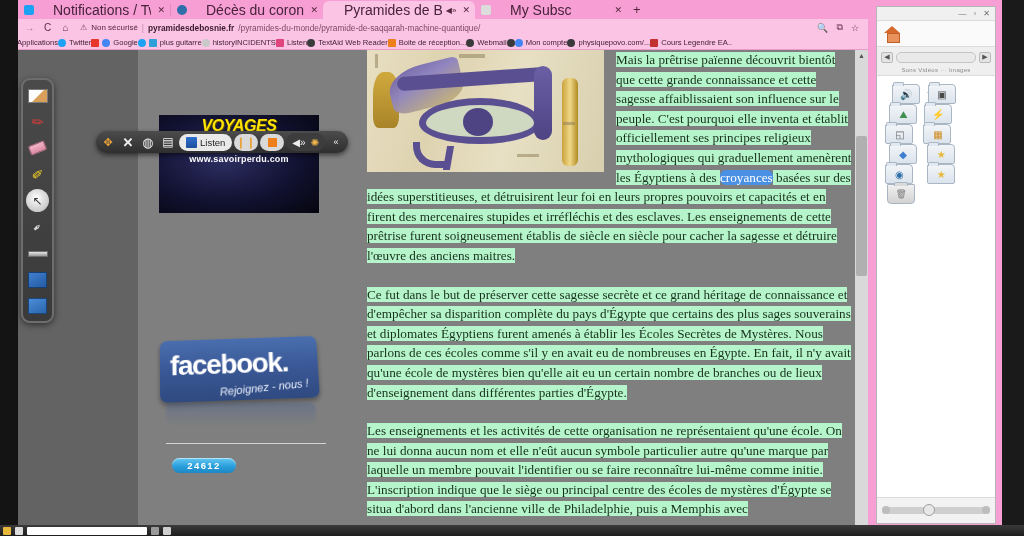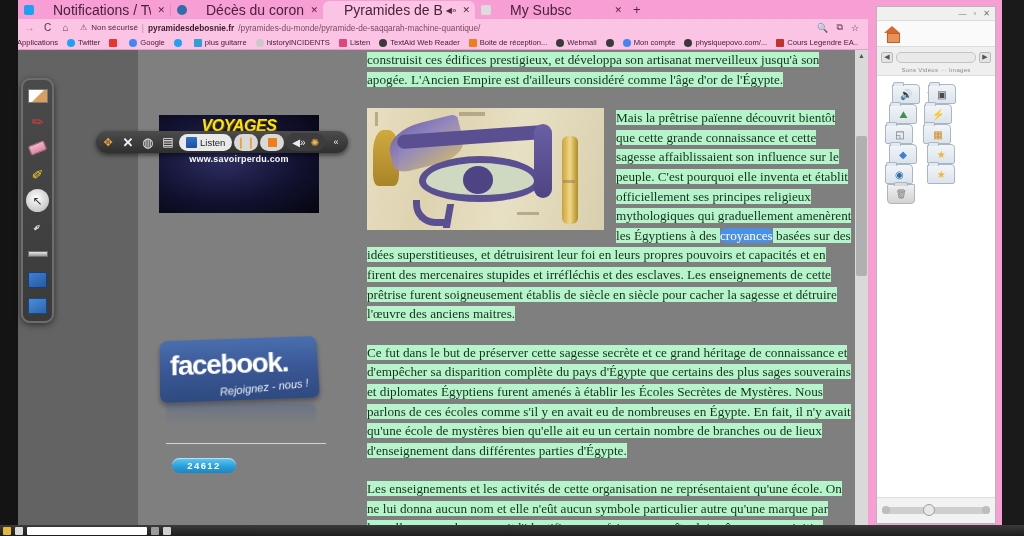--- a/index.html
+++ b/index.html
@@ -96,21 +96,20 @@
   .vbar { color: #c089a9; }
   .url-strong { color: #3a1a2c; font-weight: bold; font-size: 8.3px; }
   .url-rest { color: #76486010; color: #7a4a63; font-size: 8.3px; }
   .omni-actions { display: flex; align-items: center; gap: 8px; padding-right: 3px; }
   .omni-actions span { font-size: 9px; color: #5e2d49; }
 
   .bookmarks {
     height: 14px;
     background: #fbc3e4;
     display: flex; align-items: center;
-    gap: 9px;
     padding: 0 6px;
     overflow: hidden;
     white-space: nowrap;
     border-bottom: 1px solid #e79cc9;
   }
   .bm { display: flex; align-items: center; gap: 3px; font-size: 7.6px; color: #3e1c30; }
   .bmico { width: 8px; height: 8px; border-radius: 1px; display: inline-block; flex: 0 0 8px; }
 
   
   .page {
@@ -647,23 +646,20 @@
             <span class="fb-sub">Rejoignez - nous !</span>
           </div>
           <div class="fb-reflect"></div>
           <div class="hr-sep"></div>
           <div class="counter">24612</div>
         </div>
       </div>
 
       <div class="article">
 
-        <p>
-          <span class="hl">construisit ces édifices prestigieux, et développa son artisanat merveilleux jusqu'à son apogée. L'Ancien Empire est d'ailleurs considéré comme l'âge d'or de l'Égypte.</span>
-        </p>
 
         <div class="eye-img">
           <div class="eye-falcon"></div>
           <div class="eye-wing"></div>
           <div class="eye-brow"></div>
           <div class="eye-almond"></div>
           <div class="eye-pupil"></div>
           <div class="eye-tail"></div>
           <div class="eye-drop"></div>
           <div class="eye-cobra"></div>

